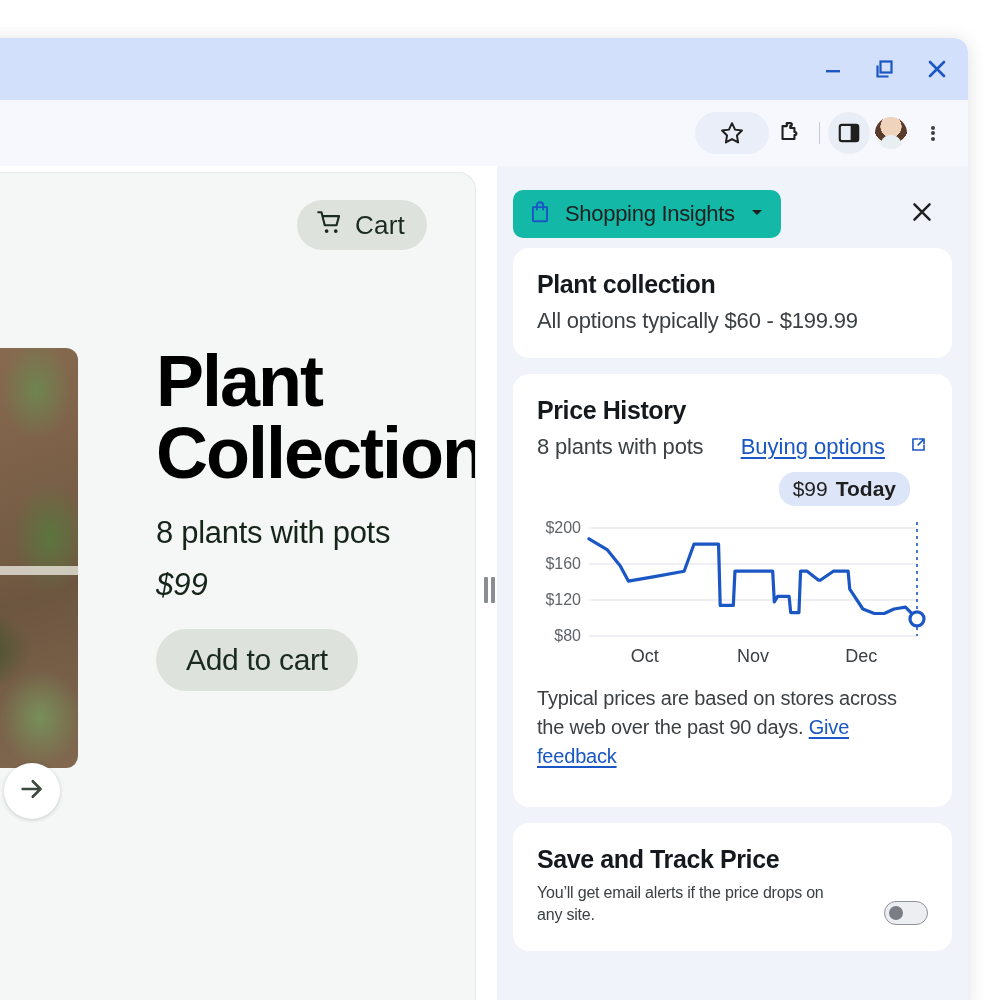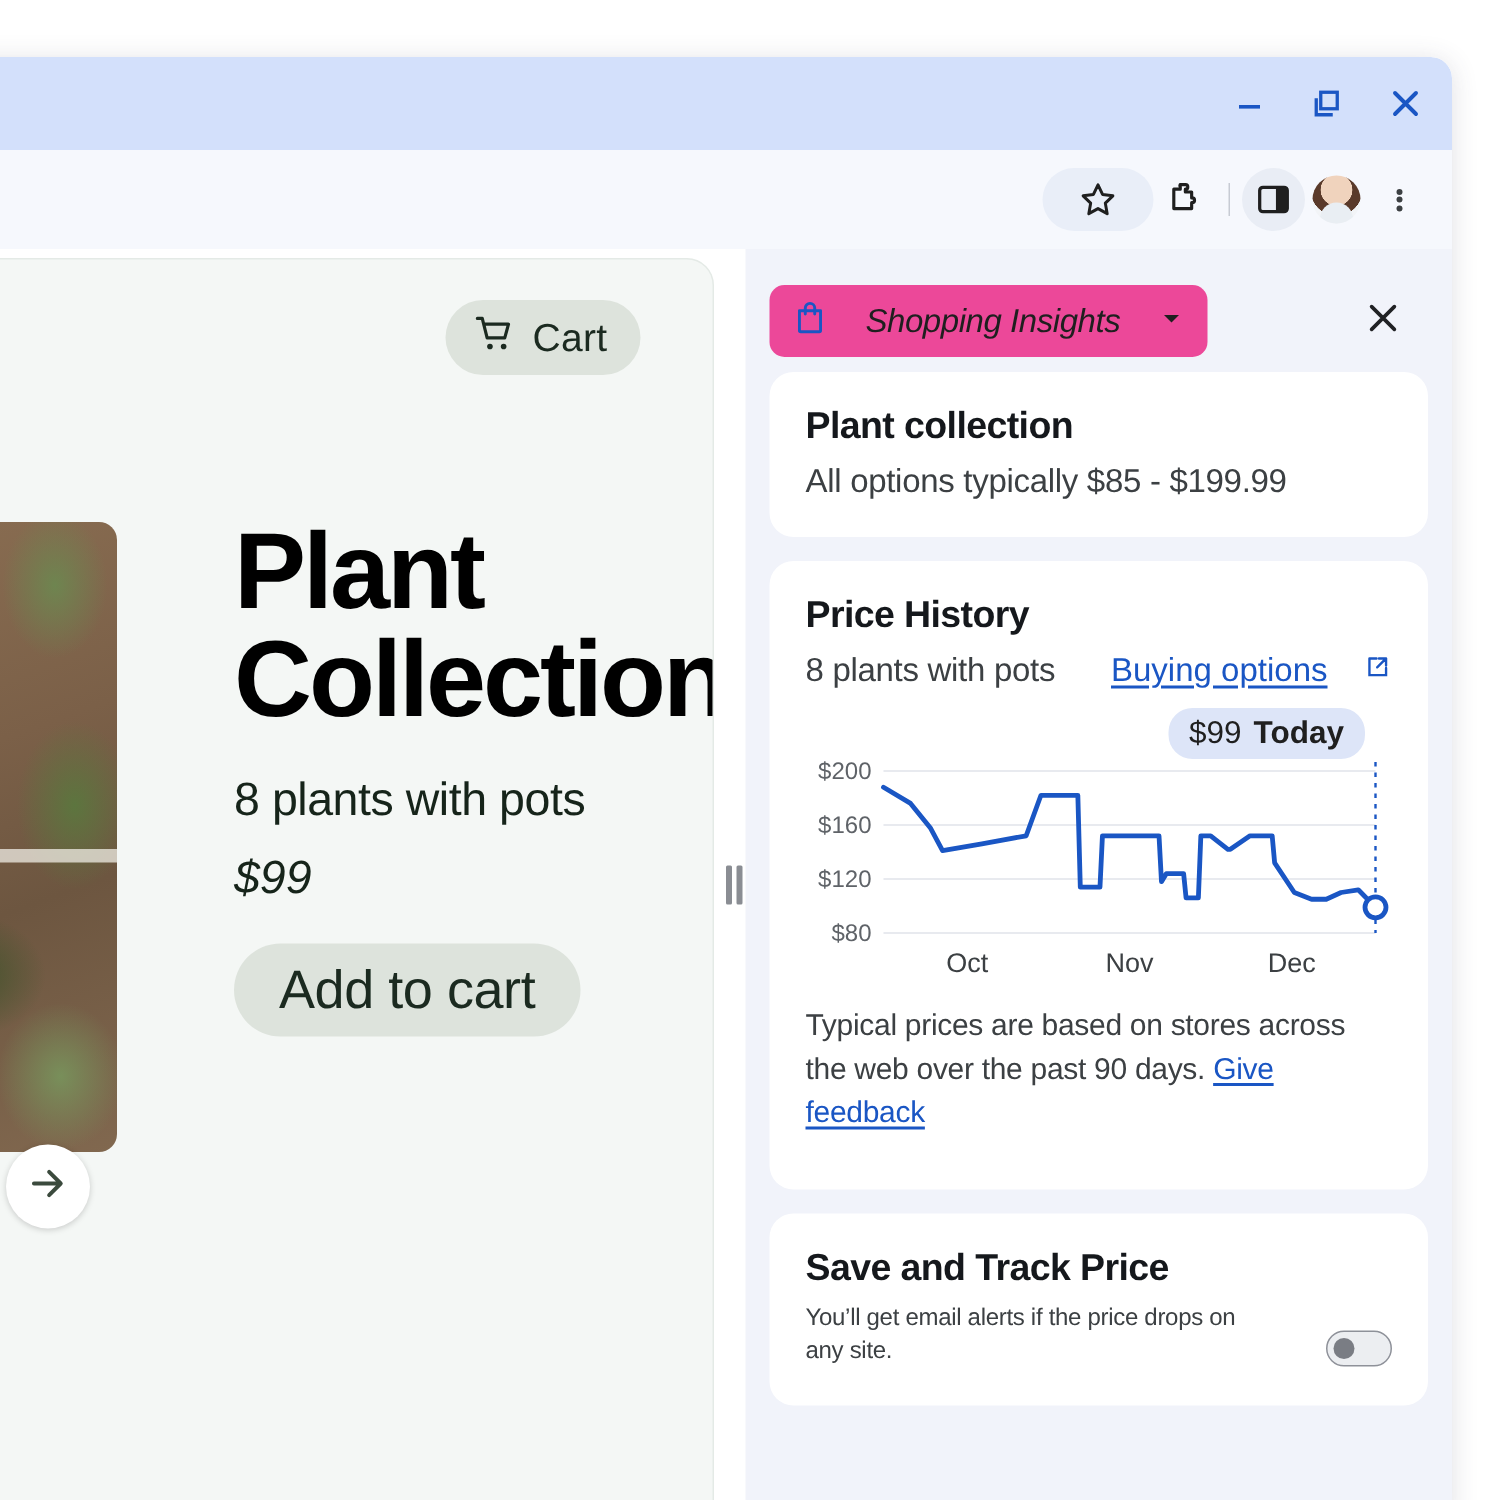--- a/index.html
+++ b/index.html
@@ -154,21 +154,21 @@
   }
   #product-price {
     margin-top: 16px;
     font-size: 31px; font-style: italic; color: #16241a;
   }
   #add-to-cart {
     margin-top: 26px;
     display: inline-flex; align-items: center; justify-content: center;
     height: 62px; padding: 0 30px;
     border-radius: 31px; background: #dde3dc;
-    font-size: 36px; color: #1b2a20; letter-spacing: -.3px;
+    font-size: 30px; color: #1b2a20; letter-spacing: -.3px;
   }
 
   
   #resize-handle {
     position: absolute; left: 513px; top: 0;
     width: 16px; height: 847px;
     display: flex; align-items: center; justify-content: center;
     gap: 3px;
   }
   .grip-bar { width: 4px; height: 26px; background: #8a8d93; border-radius: 1px; }
@@ -178,23 +178,23 @@
     position: absolute; left: 529px; top: 0;
     width: 471px; height: 847px;
     background: #f1f3fa;
     padding: 0 16px;
   }
   #panel-header {
     height: 82px; display: flex; align-items: center;
     padding-top: 14px;
   }
   #insights-chip {
-    display: flex; align-items: center; gap: 24px;
+    display: flex; align-items: center; gap: 12px;
     height: 48px; padding: 0 14px 0 14px;
-    border-radius: 10px; background: #ec4899; font-style: italic;
+    border-radius: 10px; background: #14b8a6;
   }
   #insights-label {
     font-size: 22px; color: #1f1f1f; letter-spacing: -.3px;
   }
   #panel-close {
     margin-left: auto; width: 40px; height: 40px;
     display: flex; align-items: center; justify-content: center;
     color: #202124; margin-right: 10px;
   }
 
@@ -229,21 +229,21 @@
     margin-top: 12px; padding-right: 18px;
   }
   #today-badge {
     display: inline-flex; align-items: baseline; gap: 8px;
     background: #dde5f8; border-radius: 16px;
     padding: 5px 14px;
   }
   #badge-price { font-size: 21px; color: #1f1f1f; }
   #badge-today { font-size: 21px; font-weight: 700; color: #1f1f1f; }
 
-  #chart-wrap { position: relative; margin-top: 0; height: 150px; }
+  #chart-wrap { position: relative; margin-top: 14px; height: 150px; }
   #chart-wrap svg { display: block; }
   .axis-label { font-size: 16px; fill: #5f6368; font-family: "Liberation Sans", sans-serif; }
   .xtick-label { font-size: 18px; fill: #3c4043; font-family: "Liberation Sans", sans-serif; }
 
   #ph-footnote {
     margin-top: 14px;
     font-size: 20px; line-height: 1.45; color: #3c4043; letter-spacing: -.2px;
   }
   #give-feedback {
     color: #1a56c4; text-decoration: underline; text-underline-offset: 3px;
@@ -390,21 +390,21 @@
           <span>
             <svg width="28" height="28" viewBox="0 0 24 24" aria-hidden="true">
               <path d="M5.5 5.5 18.5 18.5 M18.5 5.5 5.5 18.5" stroke="#202124" stroke-width="2.1" fill="none" stroke-linecap="round"></path>
             </svg>
           </span>
         </div>
       </div>
 
       <div class="card">
         <div class="card-title">Plant collection</div>
-        <div class="card-sub">All options typically $85 - $199.99</div>
+        <div class="card-sub">All options typically $60 - $199.99</div>
       </div>
 
       <div class="card" id="price-card">
         <div class="card-title">Price History</div>
 
         <div id="ph-row">
           <span id="ph-sub">8 plants with pots</span>
           <span id="buying-options">
             <span>Buying options</span>
             <span>

